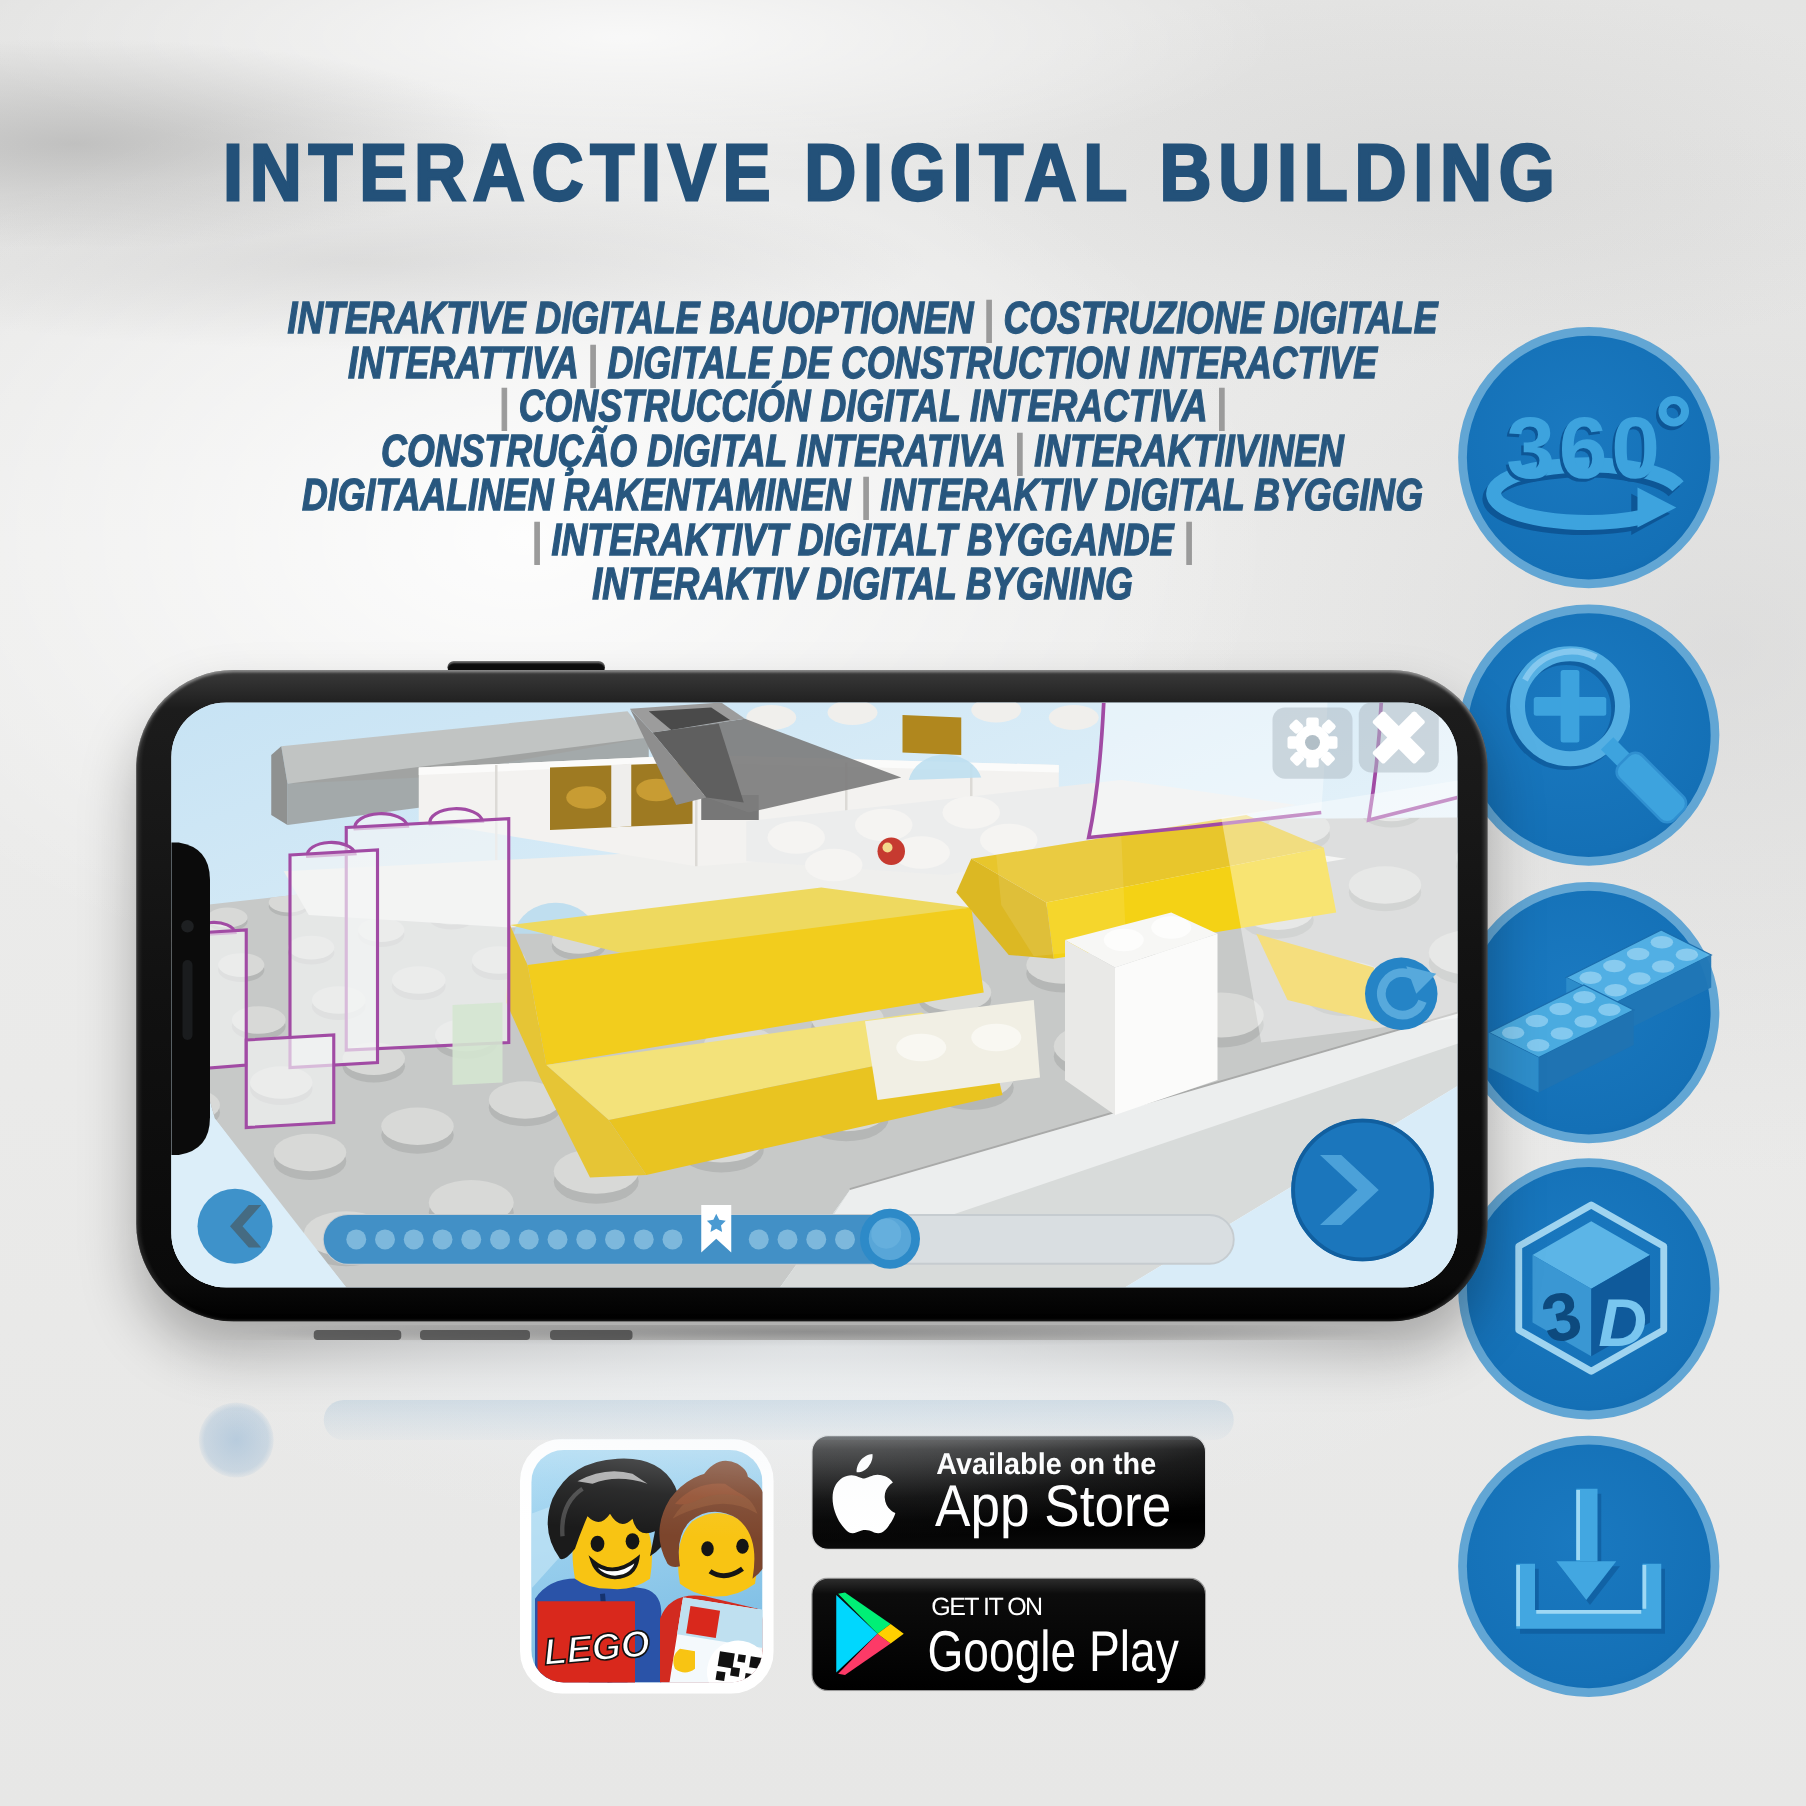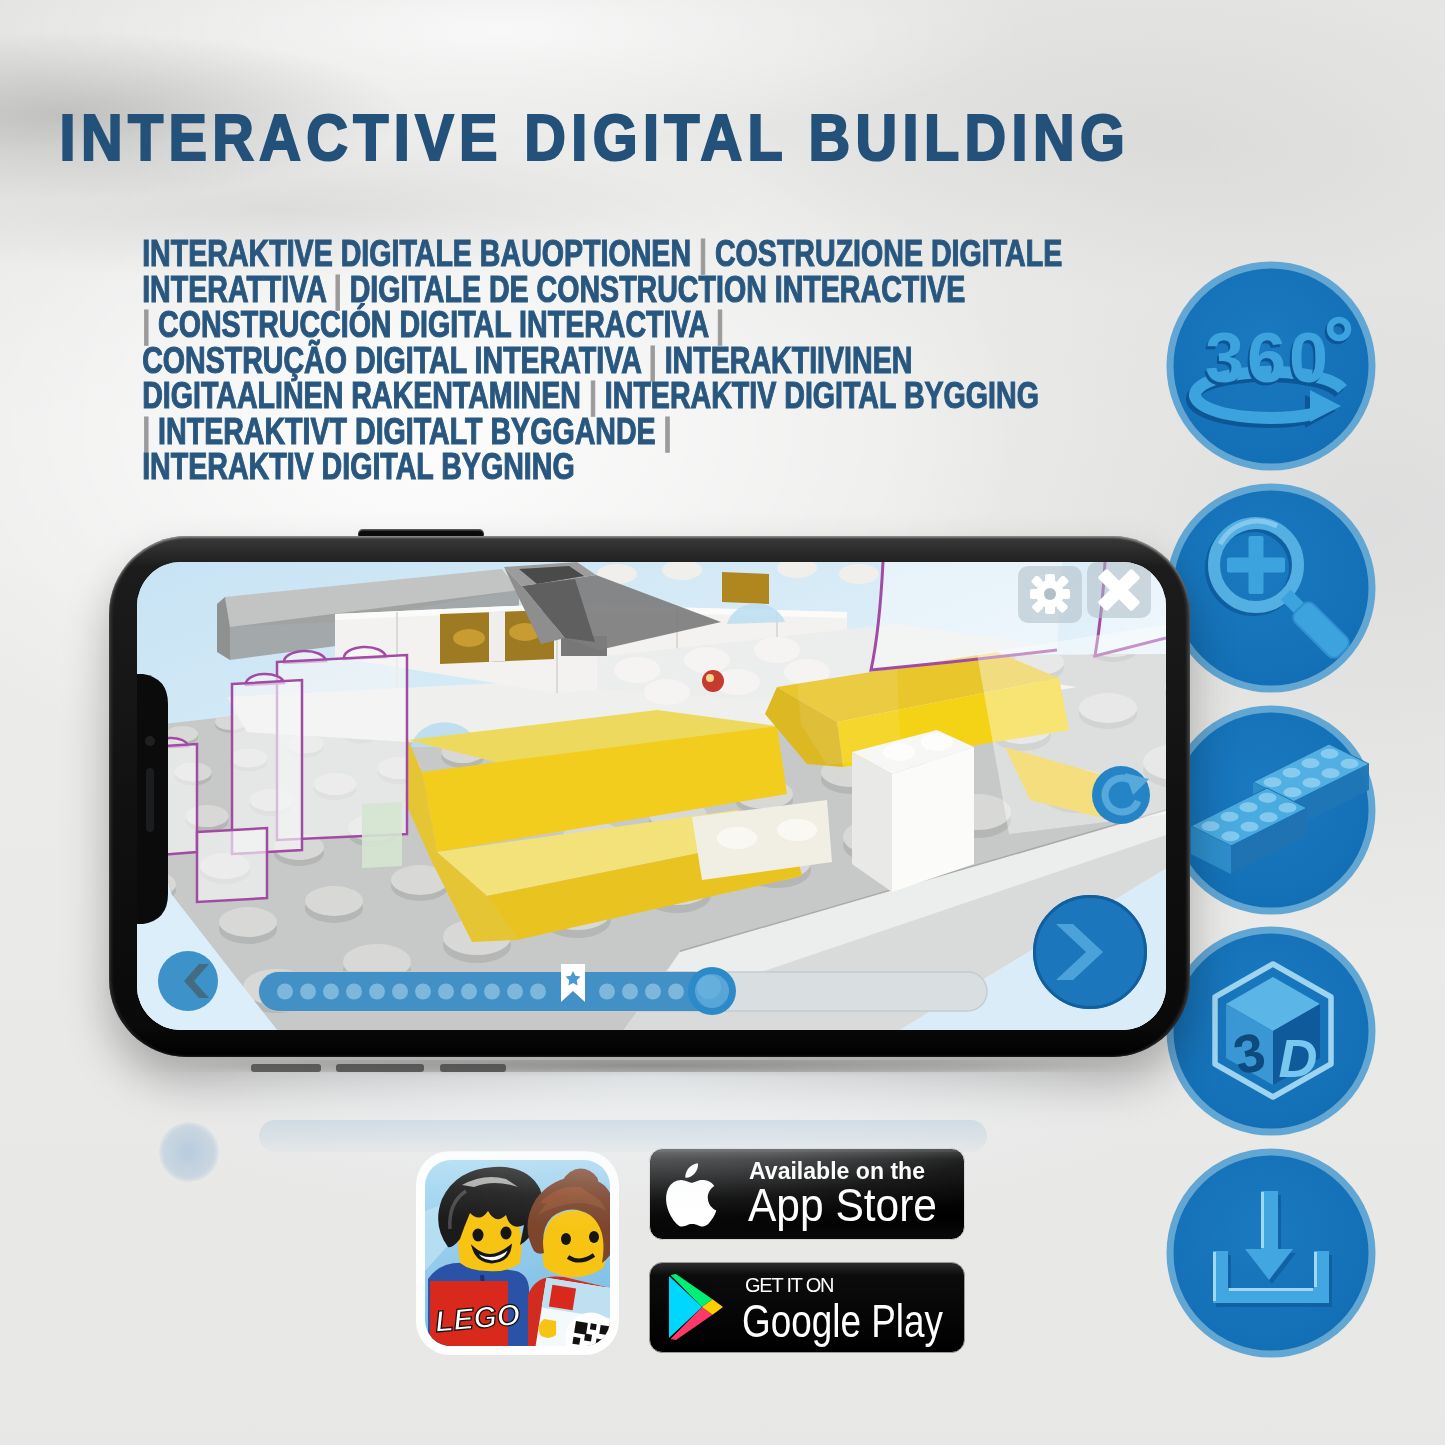--- a/index.html
+++ b/index.html
@@ -14,28 +14,28 @@
 <div class="abs" id="bgbase" style="left:0;top:0;width:1445px;height:1445px;
   background:
     radial-gradient(ellipse 500px 120px at 60px 115px, rgba(105,105,105,.30), rgba(110,110,110,0) 70%),
     radial-gradient(ellipse 650px 100px at 290px 210px, rgba(120,120,120,.16), rgba(120,120,120,0) 70%),
     radial-gradient(ellipse 700px 150px at 500px 30px, rgba(255,255,255,.75), rgba(255,255,255,0) 75%),
     radial-gradient(ellipse 600px 220px at 1150px 140px, rgba(150,150,150,.14), rgba(150,150,150,0) 70%),
     radial-gradient(ellipse 800px 500px at 420px 430px, rgba(255,255,255,.9), rgba(255,255,255,0) 75%),
     radial-gradient(ellipse 700px 600px at 1380px 520px, rgba(200,200,200,.40), rgba(200,200,200,0) 70%),
     linear-gradient(180deg,#e4e4e3 0%,#ececeb 30%,#eaeae9 60%,#e7e7e6 100%);"></div>
 
-<div class="abs" id="title" style="left:0;top:101px;width:1427px;text-align:left;">
+<div class="abs" id="title" style="left:0;top:101px;width:1427px;text-align:center;">
   <span id="titlespan" style="display:inline-block;white-space:nowrap;
     font-size:64px;font-weight:bold;color:#235179;letter-spacing:6px;
     -webkit-text-stroke:2.2px #235179;transform:scaleX(0.90);transform-origin:50% 50%;">INTERACTIVE DIGITAL BUILDING</span>
 </div>
 
-<div class="abs" id="subtitle" style="left:0;top:236px;width:1380px;text-align:left;
-  font-size:36px;font-weight:bold;color:#28567e;line-height:35.5px;
+<div class="abs" id="subtitle" style="left:0;top:236px;width:1380px;text-align:center;
+  font-size:36px;font-weight:bold;color:#28567e;line-height:35.5px;font-style:italic;
   -webkit-text-stroke:1.1px #2a5a80;">
   <span class="sline" style="display:block;transform:scaleX(.794);white-space:nowrap;">INTERAKTIVE DIGITALE BAUOPTIONEN <b class="sep">|</b> COSTRUZIONE DIGITALE</span>
   <span class="sline" style="display:block;transform:scaleX(.794);white-space:nowrap;">INTERATTIVA <b class="sep">|</b> DIGITALE DE CONSTRUCTION INTERACTIVE</span>
   <span class="sline" style="display:block;transform:scaleX(.794);white-space:nowrap;"><b class="sep">|</b> CONSTRUCCIÓN DIGITAL INTERACTIVA <b class="sep">|</b></span>
   <span class="sline" style="display:block;transform:scaleX(.794);white-space:nowrap;">CONSTRUÇÃO DIGITAL INTERATIVA <b class="sep">|</b> INTERAKTIIVINEN</span>
   <span class="sline" style="display:block;transform:scaleX(.794);white-space:nowrap;">DIGITAALINEN RAKENTAMINEN <b class="sep">|</b> INTERAKTIV DIGITAL BYGGING</span>
   <span class="sline" style="display:block;transform:scaleX(.794);white-space:nowrap;"><b class="sep">|</b> INTERAKTIVT DIGITALT BYGGANDE <b class="sep">|</b></span>
   <span class="sline" style="display:block;transform:scaleX(.794);white-space:nowrap;">INTERAKTIV DIGITAL BYGNING</span>
 </div>
 <style>.sep{color:#9b9b9b;font-weight:bold;-webkit-text-stroke:1px #9b9b9b;}</style>

